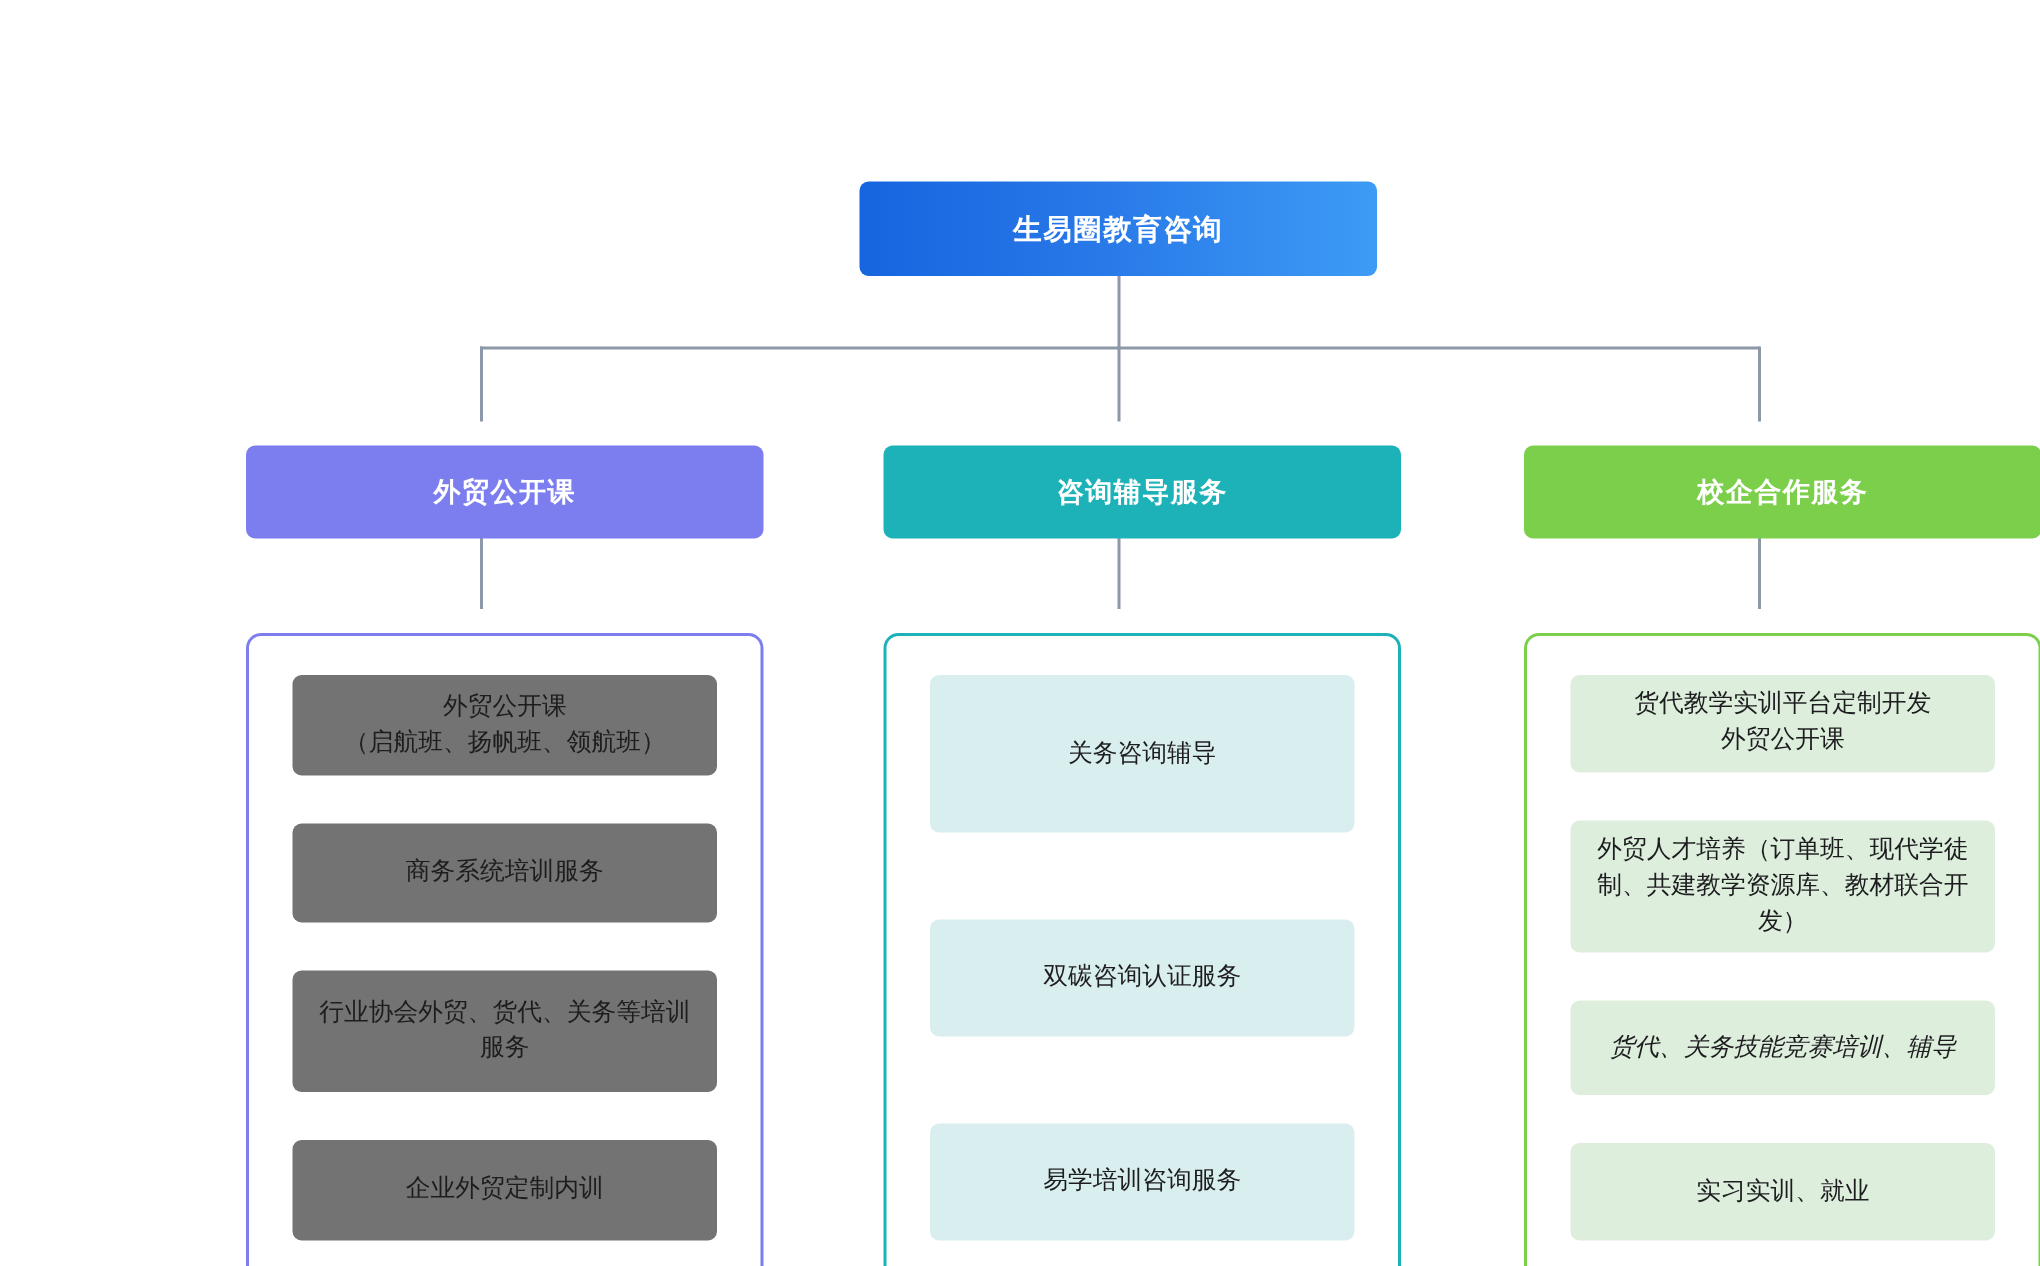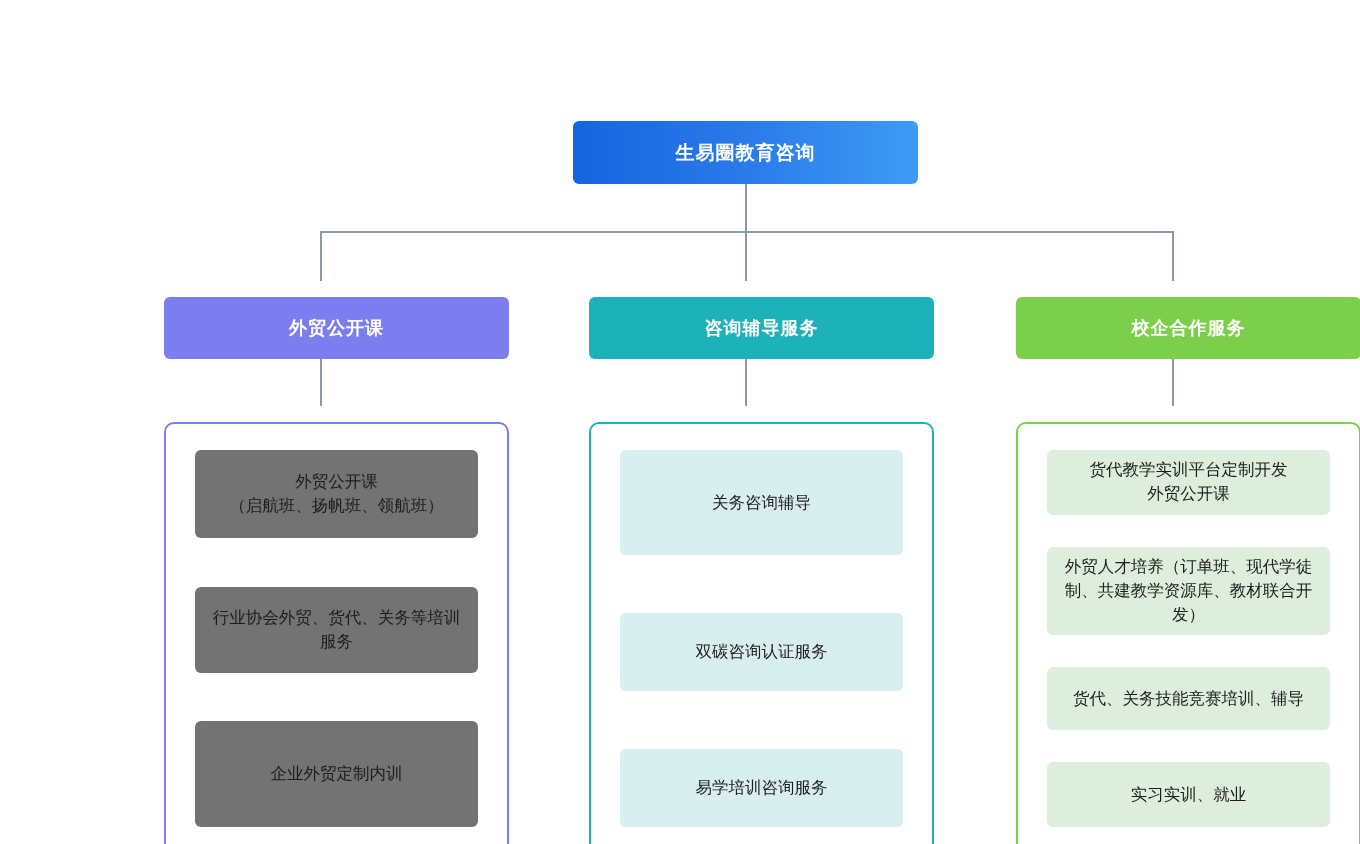--- a/index.html
+++ b/index.html
@@ -130,21 +130,21 @@
   .branch-1 .item-card:nth-child(3) { height: 106px; }
   .branch-1 .item-card:nth-child(4) { height: 88px; }
 
   .branch-2 .item-card:nth-child(1) { height: 105px; }
   .branch-2 .item-card:nth-child(2) { height: 78px; }
   .branch-2 .item-card:nth-child(3) { height: 78px; }
   .branch-2 .item-card:nth-child(4) { height: 78px; }
 
   .branch-3 .item-card:nth-child(1) { height: 76px; }
   .branch-3 .item-card:nth-child(2) { height: 106px; }
-  .branch-3 .item-card:nth-child(3) { height: 74px; }
+  .branch-3 .item-card:nth-child(3) { height: 74px; font-style: italic; }
   .branch-3 .item-card:nth-child(4) { height: 76px; }
 </style>
 </head>
 <body>
 
 <div class="diagram">
 
   <div class="root-node">生易圈教育咨询</div>
 
   <div class="conn conn-v stem-root"></div>
@@ -154,20 +154,21 @@
   <div class="conn conn-v drop-3"></div>
   <div class="conn conn-v link-1"></div>
   <div class="conn conn-v link-2"></div>
   <div class="conn conn-v link-3"></div>
 
   <div class="branch branch-1">
     <div class="branch-header">外贸公开课</div>
     <div class="branch-body">
       <div class="item-card">外贸公开课
 （启航班、扬帆班、领航班）</div>
+      <div class="item-card">商务系统培训服务</div>
       <div class="item-card">行业协会外贸、货代、关务等培训服务</div>
       <div class="item-card">企业外贸定制内训</div>
     </div>
   </div>
 
   <div class="branch branch-2">
     <div class="branch-header">咨询辅导服务</div>
     <div class="branch-body">
       <div class="item-card">关务咨询辅导</div>
       <div class="item-card">双碳咨询认证服务</div>

